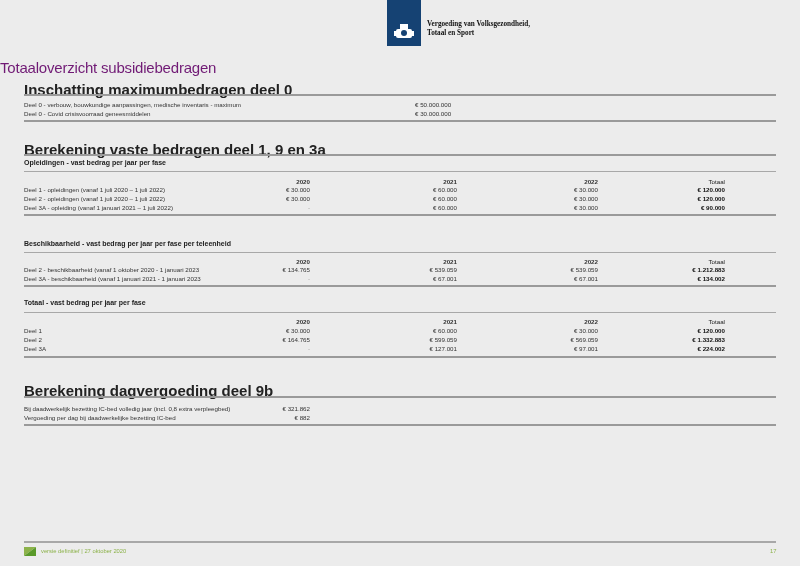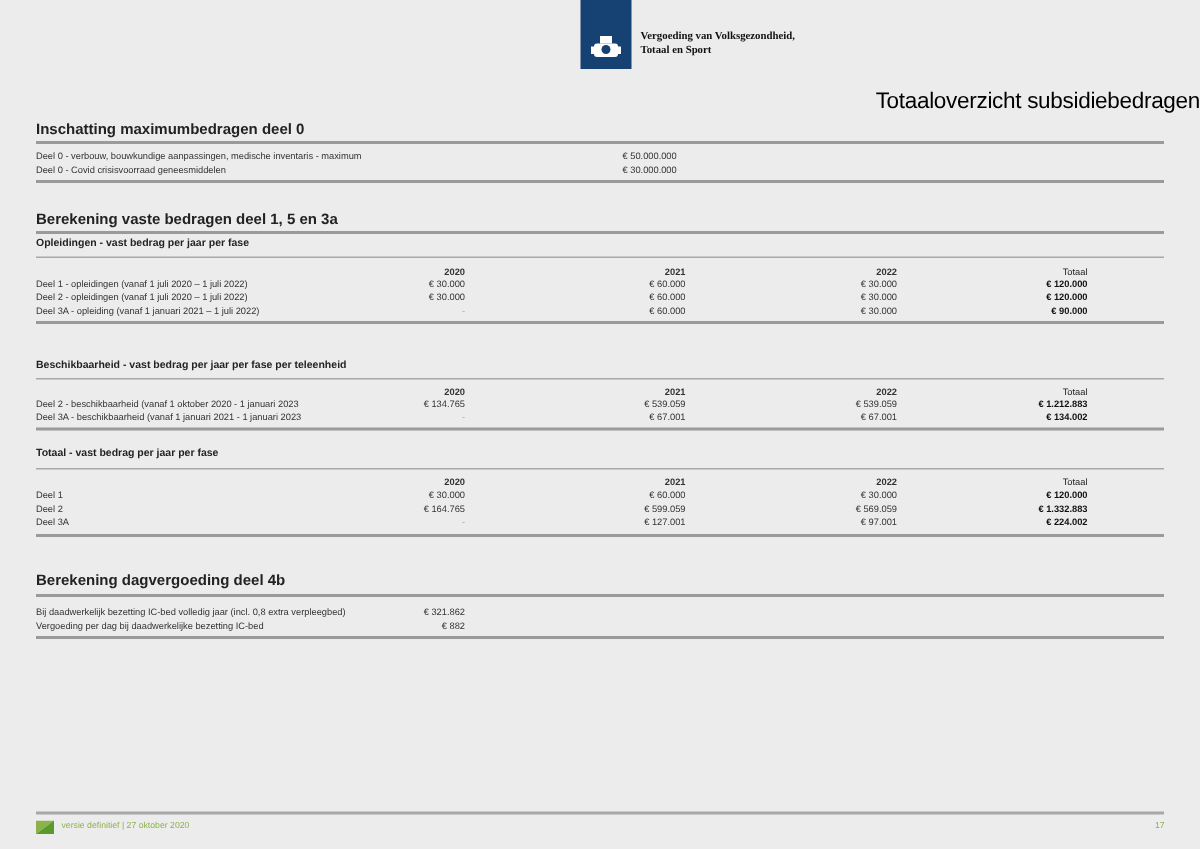--- a/index.html
+++ b/index.html
@@ -3,23 +3,23 @@
 <meta charset="utf-8">
 <style>
   html, body { margin:0; padding:0; }
   body { width:800px; height:566px; background:#ececec; position:relative; overflow:hidden;
          font-family:"Liberation Sans", sans-serif; color:#222; }
   .logo { position:absolute; left:387px; top:0; width:34px; height:46px; background:#154273;
           display:flex; align-items:flex-end; justify-content:center; padding-bottom:6px; box-sizing:border-box; }
   .logo svg { width:22px; height:18px; }
   .ministry { position:absolute; left:427px; top:20px; font-family:"Liberation Serif", serif;
               font-size:7.2px; line-height:8.6px; color:#111; font-weight:bold; }
-  .title { position:absolute; left:0; width:800px; top:59px; text-align:right; color:#000000;
+  .title { position:absolute; left:0; width:800px; top:59px; text-align:left; color:#701a75;
            font-size:15px; letter-spacing:-0.2px; }
-  .sec-h { position:absolute; left:24px; font-size:10px; font-weight:bold; color:#222; }
+  .sec-h { position:absolute; left:24px; font-size:15px; font-weight:bold; color:#222; }
   .sub-h { position:absolute; left:24px; font-size:7px; font-weight:bold; color:#222; }
   .rule { position:absolute; left:24px; width:752px; height:2px; background:#9a9a9a; }
   .rule.thin { height:1px; background:#a8a8a8; }
   .row { position:absolute; left:24px; width:752px; height:8px; font-size:6.2px; color:#333; }
   .row .lbl { position:absolute; left:0; top:0; white-space:nowrap; }
   .row .c { position:absolute; top:0; text-align:right; white-space:nowrap; width:80px; }
   .c1 { left:206px; } .c2 { left:353px; } .c3 { left:494px; } .c4 { left:621px; }
   .row.head .c { font-weight:bold; color:#333; }
   .row .c4 { font-weight:bold; color:#111; }
   .row.head .c4 { font-weight:normal; color:#222; }
@@ -54,21 +54,21 @@
 <div class="row two" style="top:101px">
   <span class="lbl">Deel 0 - verbouw, bouwkundige aanpassingen, medische inventaris - maximum</span>
   <span class="val" style="left:391px">€ 50.000.000</span>
 </div>
 <div class="row two" style="top:110px">
   <span class="lbl">Deel 0 - Covid crisisvoorraad geneesmiddelen</span>
   <span class="val" style="left:391px">€ 30.000.000</span>
 </div>
 <div class="rule" style="top:120px"></div>
 
-<div class="sec-h" style="top:141px">Berekening vaste bedragen deel 1, 5 en 3a</div>
+<div class="sec-h" style="top:141px">Berekening vaste bedragen deel 1, 9 en 3a</div>
 <div class="rule" style="top:154px"></div>
 
 <div class="sub-h" style="top:159px">Opleidingen - vast bedrag per jaar per fase</div>
 <div class="rule thin" style="top:171px"></div>
 <div class="row head" style="top:178px">
   <span class="c c1">2020</span>
   <span class="c c2">2021</span>
   <span class="c c3">2022</span>
   <span class="c c4">Totaal</span>
 </div>
@@ -143,21 +143,21 @@
 </div>
 <div class="row" style="top:345px">
   <span class="lbl">Deel 3A</span>
   <span class="c c1 dash">-</span>
   <span class="c c2">€ 127.001</span>
   <span class="c c3">€ 97.001</span>
   <span class="c c4">€ 224.002</span>
 </div>
 <div class="rule" style="top:356px"></div>
 
-<div class="sec-h" style="top:382px">Berekening dagvergoeding deel 4b</div>
+<div class="sec-h" style="top:382px">Berekening dagvergoeding deel 9b</div>
 <div class="rule" style="top:396px"></div>
 <div class="row two" style="top:405px">
   <span class="lbl">Bij daadwerkelijk bezetting IC-bed volledig jaar (incl. 0,8 extra verpleegbed)</span>
   <span class="c c1" style="font-weight:normal">€ 321.862</span>
 </div>
 <div class="row two" style="top:414px">
   <span class="lbl">Vergoeding per dag bij daadwerkelijke bezetting IC-bed</span>
   <span class="c c1" style="font-weight:normal">€ 882</span>
 </div>
 <div class="rule" style="top:424px"></div>

